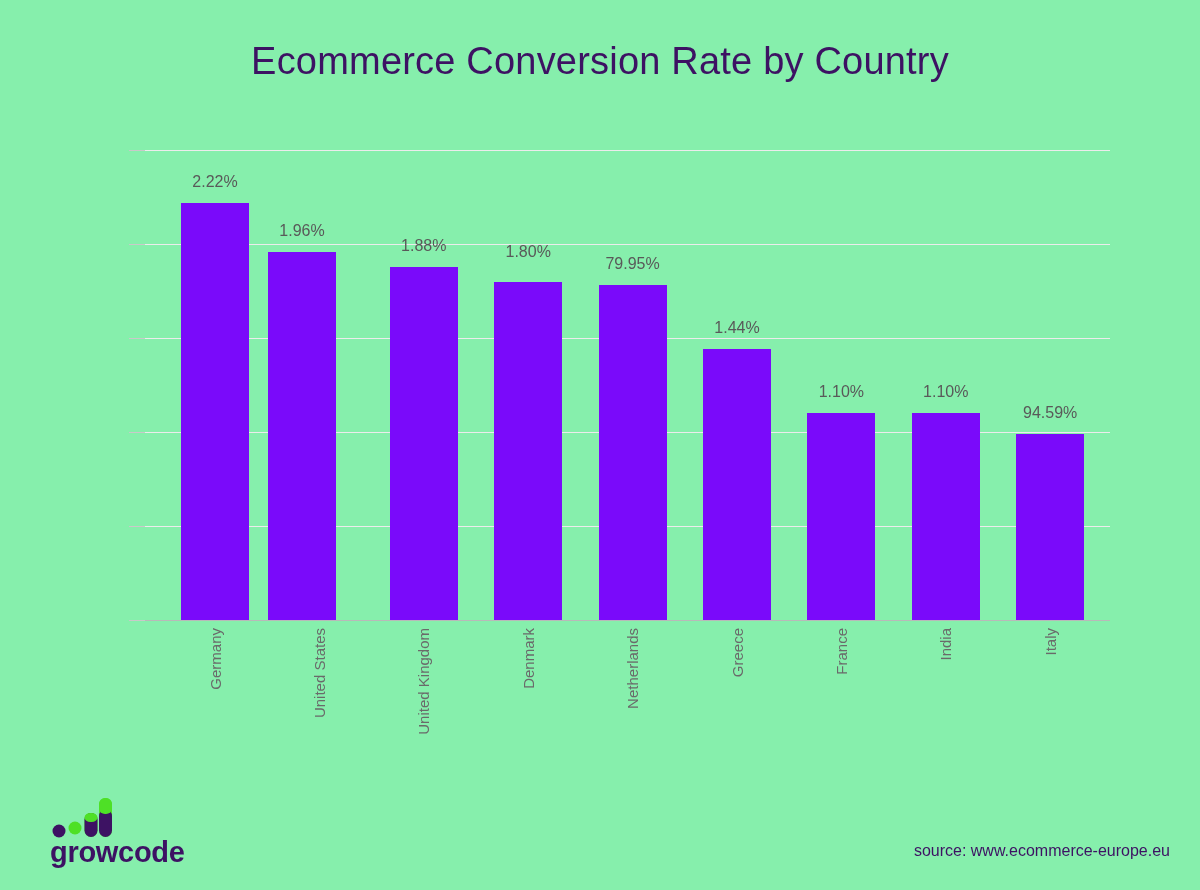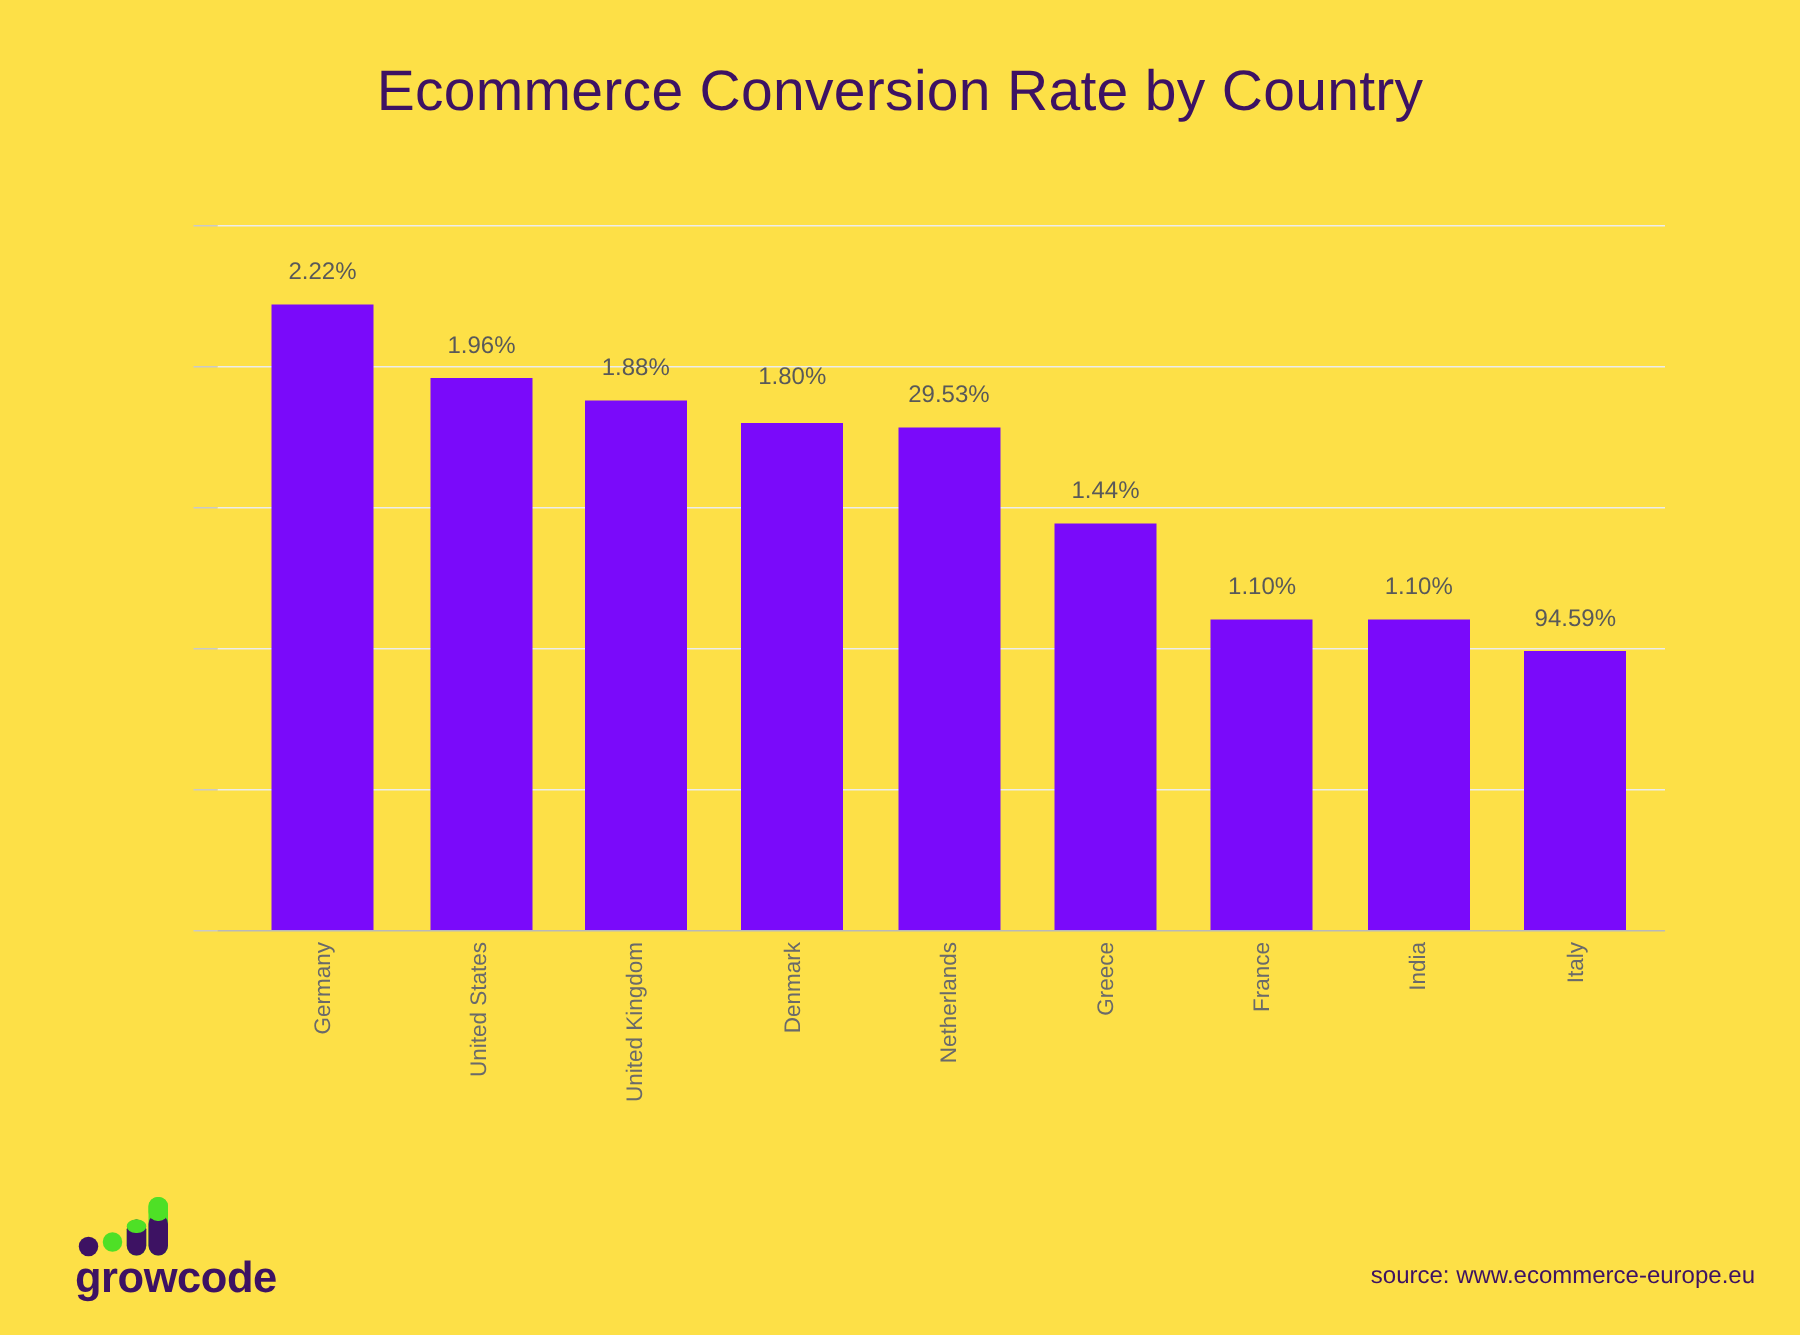--- a/index.html
+++ b/index.html
@@ -11,21 +11,21 @@
     height: 890px;
     background: #fafafa;
     font-family: "Liberation Sans", sans-serif;
     overflow: hidden;
     position: relative;
   }
 
   #chart-card {
     position: absolute;
     inset: 0;
-    background: #fde047;
+    background: #86efac;
   }
 
   
   #chart-title {
     position: absolute;
     top: 40px;
     left: 0;
     width: 1200px;
     text-align: center;
     font-size: 38px;
@@ -157,35 +157,35 @@
       <div class="gridline" style="top: 188px;"></div>
       <div class="ytick-mark" style="top: 188px;"></div>
       <div class="gridline" style="top: 94px;"></div>
       <div class="ytick-mark" style="top: 94px;"></div>
       <div class="gridline" style="top: 0px;"></div>
       <div class="ytick-mark" style="top: 0px;"></div>
       <div class="bar-slot" style="left: 36px; width: 68px;">
         <div class="bar" style="height: 417.36px; background: rgb(122, 10, 250);"></div>
         <div class="bar-value" style="bottom: 429.36px;">2.22%</div>
       </div>
-      <div class="bar-slot" style="left: 142px; width: 68px; border-radius: 24px;">
+      <div class="bar-slot" style="left: 123px; width: 68px; border-radius: 24px;">
         <div class="bar" style="height: 368.48px; background: rgb(122, 10, 250);"></div>
         <div class="bar-value" style="bottom: 380.48px;">1.96%</div>
       </div>
       <div class="bar-slot" style="left: 244.8px; width: 68px;">
         <div class="bar" style="height: 353.44px; background: rgb(122, 10, 250);"></div>
         <div class="bar-value" style="bottom: 365.44px;">1.88%</div>
       </div>
       <div class="bar-slot" style="left: 349.2px; width: 68px;">
         <div class="bar" style="height: 338.4px; background: rgb(122, 10, 250);"></div>
         <div class="bar-value" style="bottom: 359px;">1.80%</div>
       </div>
       <div class="bar-slot" style="left: 453.6px; width: 68px;">
         <div class="bar" style="height: 334.64px; background: rgb(122, 10, 250);"></div>
-        <div class="bar-value" style="bottom: 346.64px;">29.53%</div>
+        <div class="bar-value" style="bottom: 346.64px;">79.95%</div>
       </div>
       <div class="bar-slot" style="left: 558px; width: 68px;">
         <div class="bar" style="height: 270.72px; background: rgb(122, 10, 250);"></div>
         <div class="bar-value" style="bottom: 282.72px; text-align: center;">1.44%</div>
       </div>
       <div class="bar-slot" style="left: 662.4px; width: 68px;">
         <div class="bar" style="height: 206.8px; background: rgb(122, 10, 250);"></div>
         <div class="bar-value" style="bottom: 218.8px;">1.10%</div>
       </div>
       <div class="bar-slot" style="left: 766.8px; width: 68px;">

